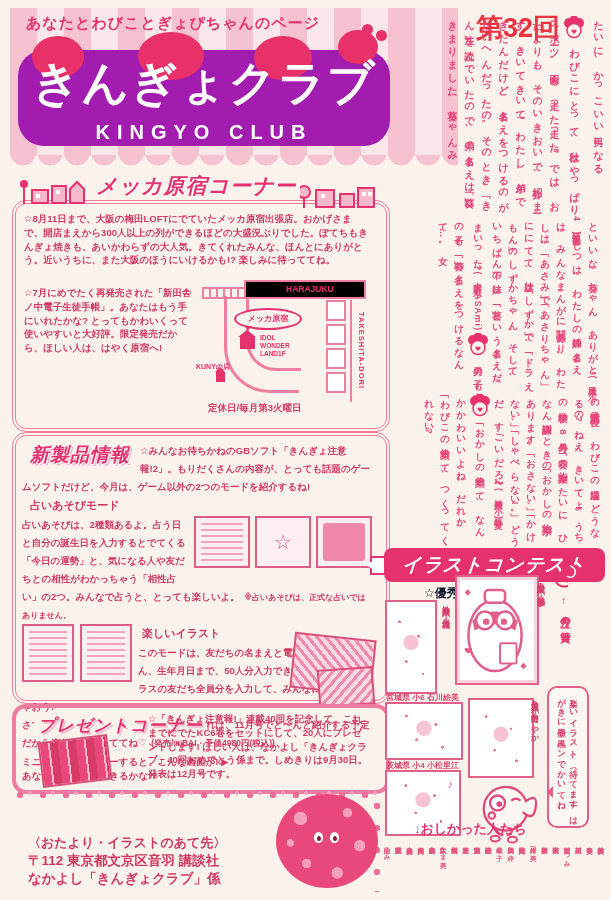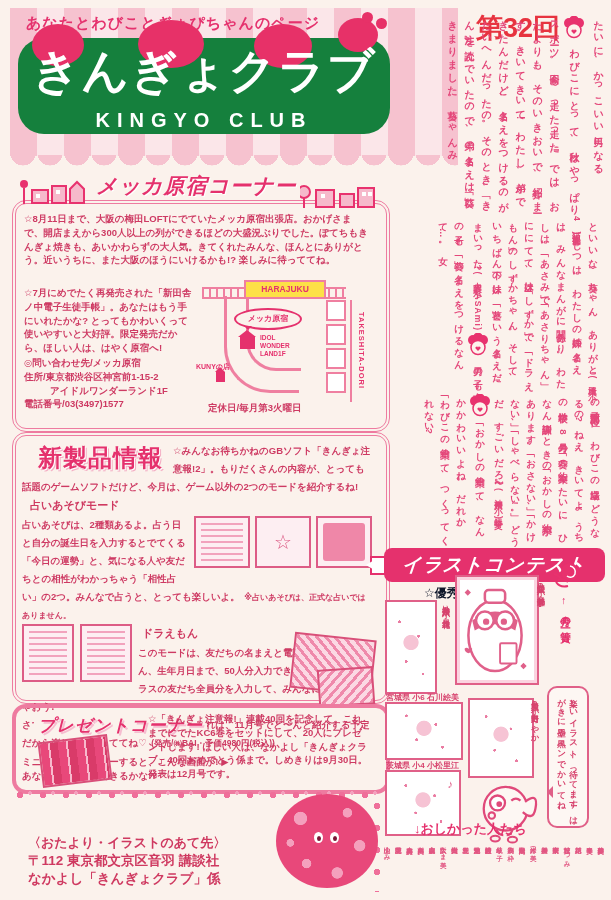--- a/index.html
+++ b/index.html
@@ -6,21 +6,21 @@
   #page{position:relative;width:611px;height:900px;background:#fbf2ec;overflow:hidden;
         font-family:"Liberation Sans","DejaVu Sans",sans-serif;}
   
   .hdrband{position:absolute;left:10px;top:8px;width:448px;height:148px;
     background:repeating-linear-gradient(90deg,#f6c2cf 0 27px,#fbe6e9 27px 54px);}
   .hdrband:after{content:"";position:absolute;left:0;right:0;bottom:-12px;height:13px;
     background:radial-gradient(circle 13px at 13px -2px,#f6c2cf 95%,transparent 97%);
     background-size:27px 13px;background-repeat:repeat-x;}
   .tagline{position:absolute;left:26px;top:14px;font-size:15px;font-weight:800;color:#e5316d;letter-spacing:1px;}
   .kaisuu{position:absolute;left:476px;top:10px;font-size:27px;font-weight:900;color:#e7333f;}
-  .logo{position:absolute;left:18px;top:38px;width:372px;height:96px;background:#15803d;border-radius:26px;}
+  .logo{position:absolute;left:18px;top:50px;width:372px;height:96px;background:#a21caf;border-radius:26px;}
   .logo .bump{position:absolute;background:#e73168;border-radius:50%;}
   .b1{width:52px;height:42px;left:14px;top:-14px;} .b2{width:66px;height:48px;left:120px;top:-18px;}
   .b3{width:58px;height:44px;left:236px;top:-14px;} .b4{width:40px;height:34px;left:320px;top:-20px;}
   .dot1{width:11px;height:11px;left:344px;top:-26px;} .dot2{width:11px;height:11px;left:358px;top:-20px;}
   .logotitle{position:absolute;left:0;right:0;top:2px;text-align:center;color:#fff;
     font-size:47px;font-weight:900;letter-spacing:1px;}
   .logosub{position:absolute;left:34px;right:34px;bottom:2px;text-align:center;color:#fff;
     font-size:20px;font-weight:900;letter-spacing:7px;}
   
   .vtx{position:absolute;writing-mode:vertical-rl;color:#e4477a;font-weight:700;}
@@ -33,22 +33,22 @@
   .p{color:#ce3a63;font-weight:700;font-size:9.5px;line-height:1.45;}
   .hsec{position:absolute;font-weight:900;color:#e5316d;background:#fbf2ec;padding:0 4px;}
   
   .hartitle{left:92px;top:172px;font-size:21px;font-style:italic;letter-spacing:1px;z-index:3;
     text-shadow:1px 1px 0 #fff;}
   .townicons{position:absolute;z-index:2;}
   
   .map{position:absolute;left:202px;top:284px;width:168px;height:136px;}
   .rail{position:absolute;left:0;top:3px;right:24px;height:8px;border-top:2px solid #ef7fa0;
     border-bottom:2px solid #ef7fa0;background:repeating-linear-gradient(90deg,#ef7fa0 0 2px,transparent 2px 7px);}
-  .station{position:absolute;left:42px;top:-4px;width:78px;height:15px;background:#fde047;border:2px solid #ef7fa0;
-    font-size:8.5px;font-weight:800;color:#e5316d;text-align:center;line-height:14px;z-index:2;}
+  .station{position:absolute;left:42px;top:-4px;width:78px;height:15px;background:#000000;border:2px solid #ef7fa0;
+    font-size:8.5px;font-weight:800;color:#e5316d;text-align:left;line-height:14px;z-index:2;padding-left:40px;}
   .tdori{position:absolute;right:0;top:16px;bottom:18px;width:18px;border-left:2px solid #ef7fa0;
     writing-mode:vertical-rl;font-size:7.5px;font-weight:700;color:#e5316d;letter-spacing:1px;
     display:flex;align-items:center;justify-content:center;}
   .blockrow{position:absolute;width:16px;height:17px;background:#fff;border:2px solid #ef7fa0;right:24px;}
   .curve1{position:absolute;left:22px;top:12px;width:72px;height:94px;border-left:3px solid #ef7fa0;
     border-bottom:3px solid #ef7fa0;border-bottom-left-radius:46px;}
   .curve2{position:absolute;left:44px;top:12px;width:52px;height:72px;border-left:3px solid #ef7fa0;
     border-bottom:3px solid #ef7fa0;border-bottom-left-radius:30px;}
   .bubble{position:absolute;left:32px;top:24px;width:64px;height:18px;border:2px solid #e5316d;border-radius:50%;
     font-size:8px;font-weight:800;color:#e5316d;text-align:center;line-height:17px;background:#fbf2ec;z-index:2;}
@@ -57,22 +57,22 @@
   .mhouse:before{content:"";position:absolute;left:-2px;top:-6px;border-left:9px solid transparent;
     border-right:9px solid transparent;border-bottom:7px solid #e5316d;}
   .idoltxt{position:absolute;left:58px;top:50px;font-size:6.5px;line-height:1.2;font-weight:800;color:#e5316d;white-space:pre-line;}
   .kuny{position:absolute;left:-6px;top:78px;font-size:7px;font-weight:800;color:#e5316d;}
   .khouse{position:absolute;left:14px;top:88px;width:9px;height:10px;background:#e5316d;}
   .khouse:before{content:"";position:absolute;left:-1px;top:-5px;border-left:5.5px solid transparent;
     border-right:5.5px solid transparent;border-bottom:5px solid #e5316d;}
   .closed{position:absolute;left:6px;top:118px;font-size:9.5px;font-weight:900;color:#ce3a63;}
   
   .prodflow{position:absolute;left:22px;top:440px;width:350px;}
-  .prodtitle{float:left;font-size:24px;font-weight:900;color:#e5316d;margin:2px 10px 2px 16px;
-    text-shadow:1px 1px 0 #fff,2px 2px 0 #f4afc4;letter-spacing:1px;}
+  .prodtitle{float:left;font-size:19px;font-weight:900;color:#e5316d;margin:2px 10px 2px 8px;
+    text-shadow:1px 1px 0 #fff,2px 2px 0 #f4afc4;letter-spacing:1px;font-style:italic;}
   .modeh{font-size:11px;font-weight:900;color:#cf3960;margin:4px 0 1px 8px;clear:none;}
   .shot{float:right;width:52px;height:48px;background:#fdeef2;border:2px solid #dd5c86;margin:2px 0 2px 5px;position:relative;}
   .shotL{float:left;width:48px;height:54px;background:#fdeef2;border:2px solid #dd5c86;margin:2px 6px 2px 0;position:relative;}
   .px{position:absolute;inset:5px;background:repeating-linear-gradient(0deg,#f2a3bd 0 2px,transparent 2px 6px);}
   .star{position:absolute;inset:0;display:flex;align-items:center;justify-content:center;
     font-size:20px;color:#dd5c86;background:#fdeef2;}
   .face2{position:absolute;inset:5px;background:#ef87a8;border-radius:3px;}
   .note{font-size:8px;}
   .price{font-size:8.5px;text-align:center;}
   .mini{position:absolute;left:292px;top:636px;width:78px;height:52px;border:2px solid #d94f79;
@@ -217,26 +217,20 @@
         <rect x="62" y="8" width="16" height="19"></rect>
         </g>
       <rect x="25" y="14" width="4" height="4" fill="#fff"></rect>
         <rect x="66" y="12" width="4" height="4" fill="#fff"></rect>
       <rect x="72" y="12" width="4" height="4" fill="#fff"></rect>
       </svg>
   </div>
   <div class="box" style="left:12px;top:200px;width:370px;height:224px;"></div>
   <div class="p" style="position:absolute;left:24px;top:212px;width:346px;">☆8月11日まで、大阪の梅田LOFTにでていたメッカ原宿出張店。おかげさまで、開店まえから300人以上の列ができるほどの大盛況ぶりでした。ぽてちもきんぎょ焼きも、あいかわらずの大人気。きてくれたみんな、ほんとにありがとう。近いうちに、また大阪のほうにいけるかも!? 楽しみに待っててね。</div>
   <div class="p" style="position:absolute;left:24px;top:286px;width:172px;">☆7月にめでたく再発売された「新田舎ノ中電子生徒手帳」。あなたはもう手にいれたかな? とってもかわいくって使いやすいと大好評。限定発売だから、ほしい人は、はやく原宿へ!</div>
-  <div style="position:absolute;left:24px;top:356px;width:176px;">
-    <div class="p">◎問い合わせ先/メッカ原宿</div>
-    <div class="p">住所/東京都渋谷区神宮前1-15-2</div>
-    <div class="p" style="padding-left:26px;">アイドルワンダーランド1F</div>
-    <div class="p">電話番号/03(3497)1577</div>
-  </div>
   <div class="map">
     <div class="rail"></div>
     <div class="station">HARAJUKU</div>
     <div class="tdori">TAKESHITA-DORI</div>
     <div class="blockrow" style="top:16px;"></div>
     <div class="blockrow" style="top:40px;"></div>
     <div class="blockrow" style="top:64px;"></div>
     <div class="blockrow" style="top:88px;"></div>
     <div class="curve1"></div>
     <div class="curve2"></div>
@@ -266,21 +260,21 @@
       </div>
     <span class="p">占いあそびは、2種類あるよ。占う日と自分の誕生日を入力するとでてくる「今日の運勢」と、気になる人や友だちとの相性がわかっちゃう「相性占い」の2つ。みんなで占うと、とっても楽しいよ。</span>
     <span class="p note">※占いあそびは、正式な占いではありません。</span>
     <div style="clear:both;"></div>
     <div class="shotL">
         <div class="px"></div>
       </div>
     <div class="shotL">
         <div class="px"></div>
       </div>
-    <div class="modeh" style="margin-left:120px;">ドラえもん</div>
+    <div class="modeh" style="margin-left:120px;">楽しいイラスト</div>
     <span class="p">このモードは、友だちの名まえと電話番号はもちろん、生年月日まで、50人分入力できるというもの。クラスの友だち全員分を入力して、みんなに差をつけちゃおう!</span>
     <div style="clear:both;"></div>
     <span class="p">さて、カンジンのゲームの内容だけど、これは、11月号でど〜んと紹介する予定だから楽しみに待っててね♡</span>
     <span class="p price">(発売/㈱BAI・予価4980円(税込))</span>
     <div class="p" style="margin-top:5px;width:250px;">ミニゲームをクリアーすると、こんな画面が! ▶</div>
     <div class="p" style="width:250px;">あなたは見ることできるかな!?</div>
   </div>
   <div class="mini"></div>
   <div class="mini2"></div>
 

